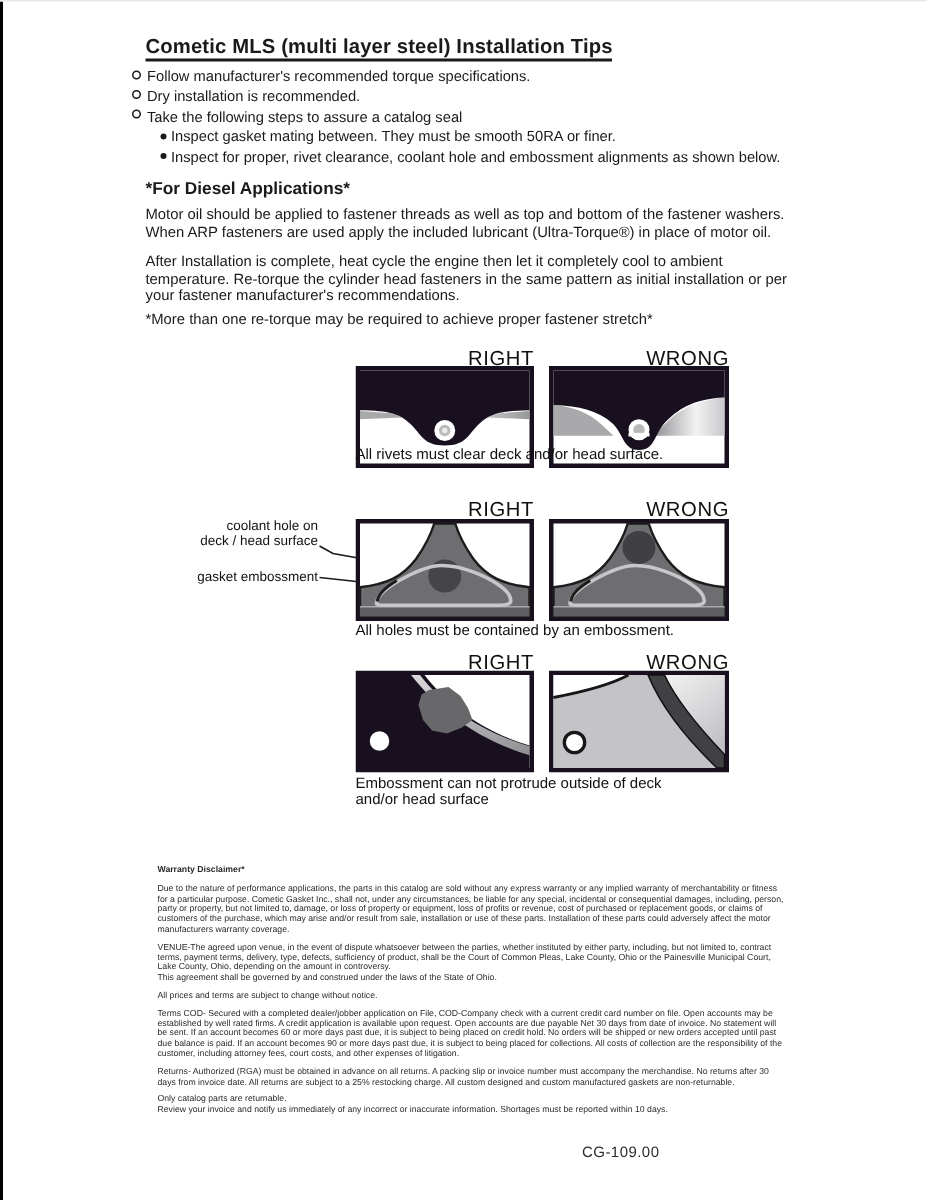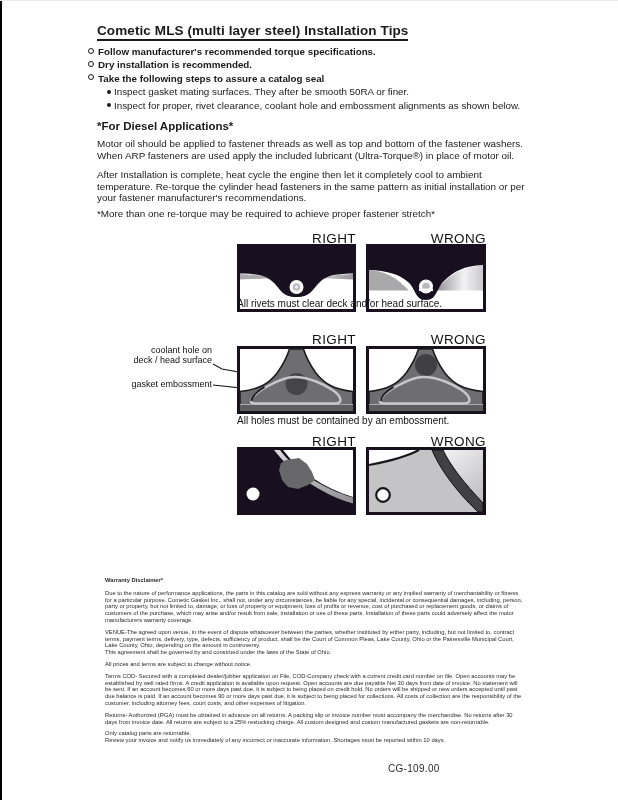--- a/index.html
+++ b/index.html
@@ -9,21 +9,21 @@
     margin:1px auto;
     padding-left:32px;
   }
   .edge-line{position:absolute;left:0;top:0;width:2px;height:800px;background:#000;}
   .abs{position:absolute;}
   .title{
     left:97px;top:22px;font-size:13.5px;font-weight:bold;
     border-bottom:2px solid #1a1a1a;padding-bottom:1px;letter-spacing:0.1px;
   }
   .bullets{left:88px;top:44px;width:460px;font-size:9.8px;line-height:13.4px;}
-  .bullet-row{white-space:nowrap;font-weight:bold;}
+  .bullet-row{white-space:nowrap;}
   .sub-row{padding-left:19px;white-space:nowrap;}
   .ring{display:inline-block;width:4px;height:4px;border:1px solid #1a1a1a;border-radius:50%;
     margin-right:4px;vertical-align:1.5px;}
   .dot{display:inline-block;width:4px;height:4px;background:#1a1a1a;border-radius:50%;
     margin-right:3px;vertical-align:1.5px;}
   .diesel-head{left:97px;top:119px;font-size:11.5px;font-weight:bold;}
   .body-par{left:97px;width:436px;font-size:9.9px;line-height:11.6px;white-space:pre-line;}
   .p1{top:137px;}
   .p2{top:168px;}
   .note{top:207px;}
@@ -41,21 +41,21 @@
 
 <div class="page">
   <div class="edge-line"></div>
 
   <div class="abs title">Cometic MLS (multi layer steel) Installation Tips</div>
 
   <div class="abs bullets">
     <div class="bullet-row"><span class="ring"></span><span>Follow manufacturer's recommended torque specifications.</span></div>
     <div class="bullet-row"><span class="ring"></span><span>Dry installation is recommended.</span></div>
     <div class="bullet-row"><span class="ring"></span><span>Take the following steps to assure a catalog seal</span></div>
-    <div class="sub-row"><span class="dot"></span><span>Inspect gasket mating surfaces.  They after be smooth 50RA or finer.</span></div>
+    <div class="sub-row"><span class="dot"></span><span>Inspect gasket mating between.  They must be smooth 50RA or finer.</span></div>
     <div class="sub-row"><span class="dot"></span><span>Inspect for proper, rivet clearance, coolant hole and embossment alignments as shown below.</span></div>
   </div>
 
   <div class="abs diesel-head">*For Diesel Applications*</div>
   <div class="abs body-par p1">Motor oil should be applied to fastener threads as well as top and bottom of the fastener washers. When ARP fasteners are used apply the included lubricant (Ultra-Torque®) in place of motor oil.</div>
   <div class="abs body-par note">*More than one re-torque may be required to achieve proper fastener stretch*</div>
   <div class="abs body-par p2">After Installation is complete, heat cycle the engine then let it completely cool to ambient temperature. Re-torque the cylinder head fasteners in the same pattern as initial installation or per your fastener manufacturer's recommendations.</div>
 
   <div class="abs rw-label" style="left:237px;top:230px;width:119px;">RIGHT</div>
   <div class="abs rw-label" style="left:366px;top:230px;width:120px;">WRONG</div>
@@ -157,20 +157,21 @@
     </defs>
     <rect x="1.5" y="1.5" width="117" height="65" fill="#ffffff" stroke="#180f1f" stroke-width="3"></rect>
     <path d="M3,19 C24,15 42,9 54,3 H117 V65 H3 Z" fill="#c4c4c7"></path>
     <path d="M75,3 H117 V62 C97,38 85,20 75,3 Z" fill="url(#p3gW)"></path>
     <path d="M3,17 C24,13 41,8 52,3 L3,3 Z" fill="#ffffff"></path>
     <path d="M3,18 C24,14 42,9 53,3" stroke="#17171a" stroke-width="2" fill="none"></path>
     <path d="M66,3 C73,20 88,42 112,65 H117 V56 C98,36 84,18 77,3 Z" fill="#414144" stroke="#101013" stroke-width="1"></path>
     <circle cx="17" cy="48" r="6.8" fill="#ffffff" stroke="#17171a" stroke-width="2.2"></circle>
   </svg>
 
+  <div class="abs caption" style="left:237px;top:517px;width:235px;">Embossment can not protrude outside of deck and/or head surface</div>
 
   <div class="abs fineprint">
     <p class="fp-head">Warranty Disclaimer*</p>
     <p>Due to the nature of performance applications, the parts in this catalog are sold without any express warranty or any implied warranty of merchantability or fitness for a particular purpose.  Cometic Gasket Inc., shall not, under any circumstances, be liable for any special, incidental or consequential damages, including, person, party or property, but not limited to, damage, or loss of property or equipment, loss of profits or revenue, cost of purchased or replacement goods, or claims of customers of the purchase, which may arise and/or result from sale, installation or use of these parts.  Installation of these parts could adversely affect the motor manufacturers warranty coverage.</p>
     <p>VENUE-The agreed upon venue, in the event of dispute whatsoever between the parties, whether instituted by either party, including, but not limited to, contract terms, payment terms, delivery, type, defects, sufficiency of product, shall be the Court of Common Pleas, Lake County, Ohio or the Painesville Municipal Court, Lake County, Ohio, depending on the amount in controversy.
 This agreement shall be governed by and construed under the laws of the State of Ohio.</p>
     <p>All prices and terms are subject to change without notice.</p>
     <p>Terms COD- Secured with a completed dealer/jobber application on File, COD-Company check with a current credit card number on file.  Open accounts may be established by well rated firms.  A credit application is available upon request.  Open accounts are due payable Net 30 days from date of invoice.  No statement will be sent.  If an account becomes 60 or more days past due, it is subject to being placed on credit hold.  No orders will be shipped or new orders accepted until past due balance is paid.  If an account becomes 90 or more days past due, it is subject to being placed for collections.  All costs of collection are the responsibility of the customer, including attorney fees, court costs, and other expenses of litigation.</p>
     <p>Returns- Authorized (RGA) must be obtained in advance on all returns.  A packing slip or invoice number must accompany the merchandise.  No returns after 30 days from invoice date.  All returns are subject to a 25% restocking charge.  All custom designed and custom manufactured gaskets are non-returnable.</p>
     <p>Only catalog parts are returnable.

